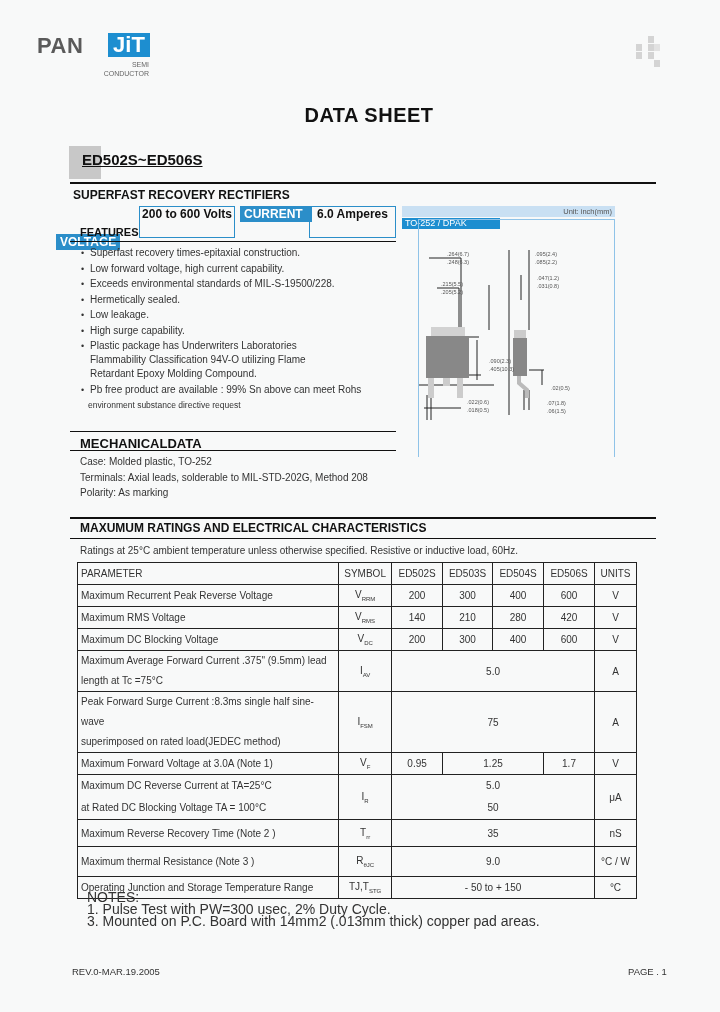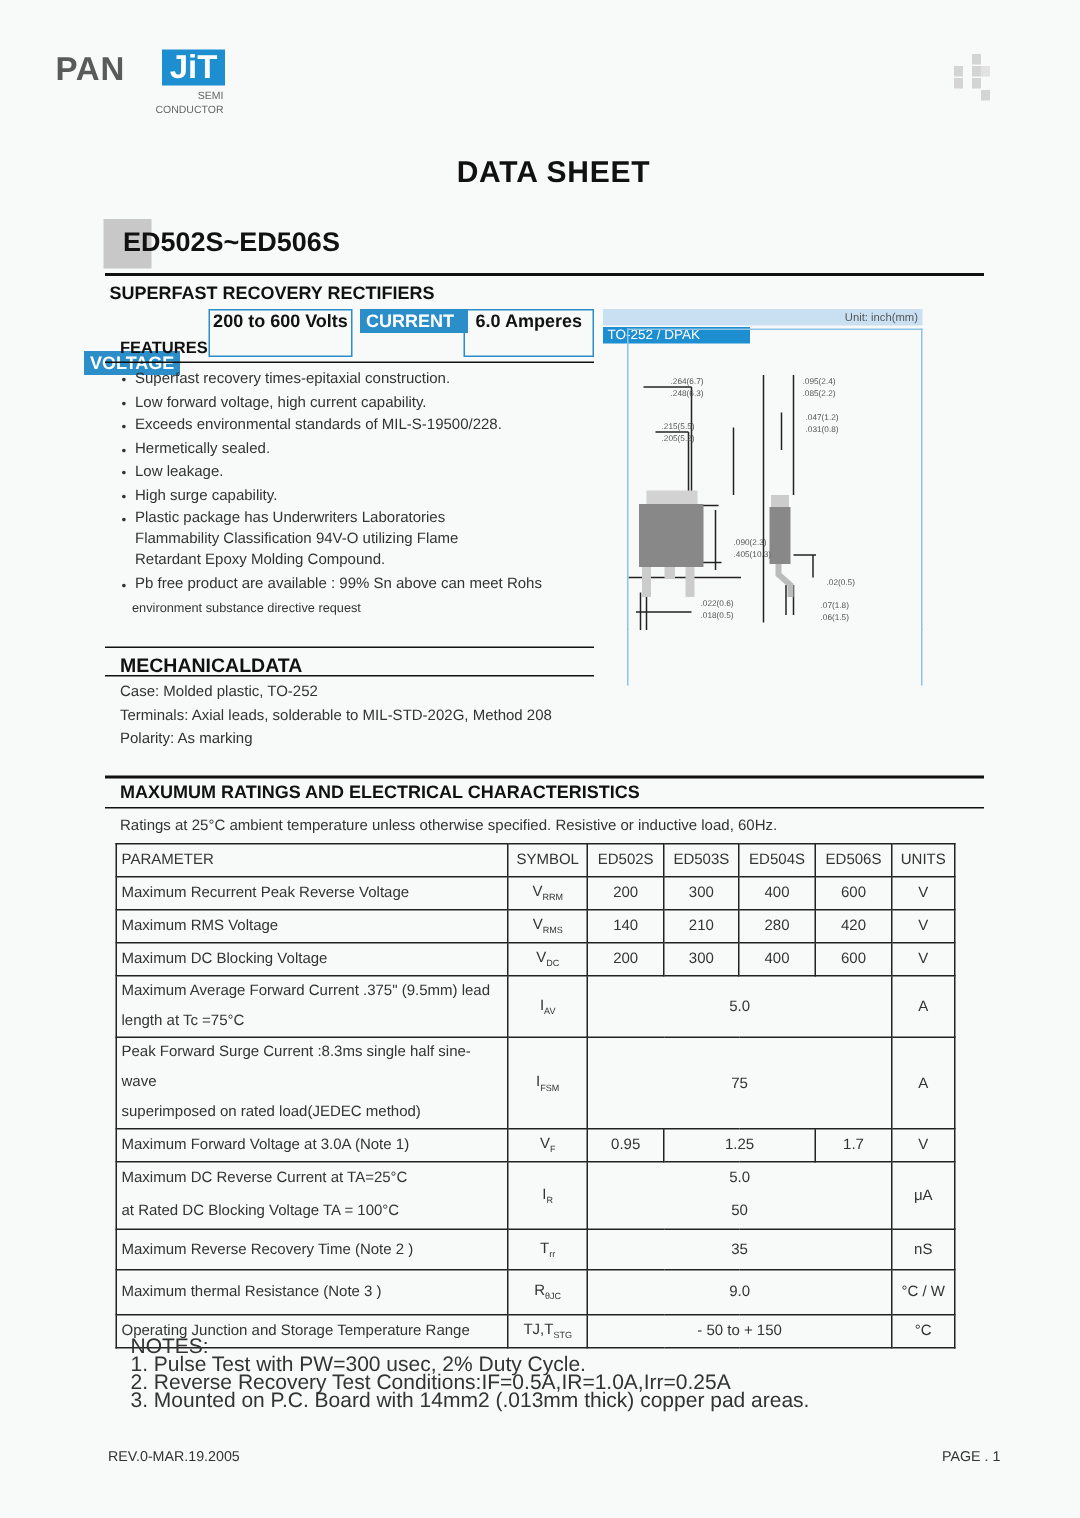--- a/index.html
+++ b/index.html
@@ -10,21 +10,21 @@
   .logo{left:37px;top:33px;}
   .logo-pan{position:absolute;left:0;top:0;font-size:22px;font-weight:bold;color:#5a5a5a;letter-spacing:0.5px;}
   .logo-jit{position:absolute;left:71px;top:0;width:42px;height:24px;background:#1d8ed0;color:#fff;
             font-size:22px;font-weight:bold;text-align:center;line-height:24px;}
   .logo-semi{position:absolute;left:60px;top:27px;width:52px;text-align:right;font-size:7px;color:#666;line-height:9px;}
   .deco{left:636px;top:36px;width:24px;height:32px;}
   .deco i{position:absolute;width:6px;height:7px;background:#d4d4d4;}
   
   .title{left:0;top:104px;width:738px;text-align:center;font-size:20px;font-weight:bold;letter-spacing:0.5px;}
   .part-box{left:69px;top:146px;width:32px;height:33px;background:#c8c8c8;}
-  .part{left:82px;top:151px;font-size:18px;font-weight:bold;}
+  .part{left:82px;top:151px;font-size:15px;font-weight:bold;text-decoration:underline;}
   .rule{height:1.5px;background:#111;}
   .h-small{font-size:12px;font-weight:bold;}
   
   .tag{height:16px;line-height:16px;font-size:12px;font-weight:bold;}
   .tag.blue{background:#2b8ec9;color:#fff;padding:0 4px;}
   .tag.box{border:1.5px solid #2b8ec9;color:#111;text-align:center;box-sizing:border-box;height:32px;line-height:14px;}
   
   .feat{left:80px;top:246px;width:310px;font-size:10px;color:#333;line-height:14px;}
   .feat .item{margin-bottom:1.5px;padding-left:10px;position:relative;}
   .feat .item:before{content:"•";position:absolute;left:1px;top:0;font-size:9px;}
@@ -269,18 +269,17 @@
     <td class="sym"><span>TJ,T</span><sub>STG</sub></td>
     <td colspan="4">- 50 to + 150</td>
     <td>°C</td>
   </tr>
 </tbody>
   </table>
 
 <div class="abs notes">
   <div>NOTES:</div>
   <div>1. Pulse Test with PW=300 usec, 2% Duty Cycle.</div>
-  <div>2. Reverse Recovery Test Conditions:IF=0.5A,IR=1.0A,Irr=0.25A</div>
   <div>3. Mounted on P.C. Board with 14mm2 (.013mm thick) copper pad areas.</div>
 </div>
 
 <div class="abs footer-l">REV.0-MAR.19.2005</div>
 <div class="abs footer-r">PAGE . 1</div>
 
 </body></html>

